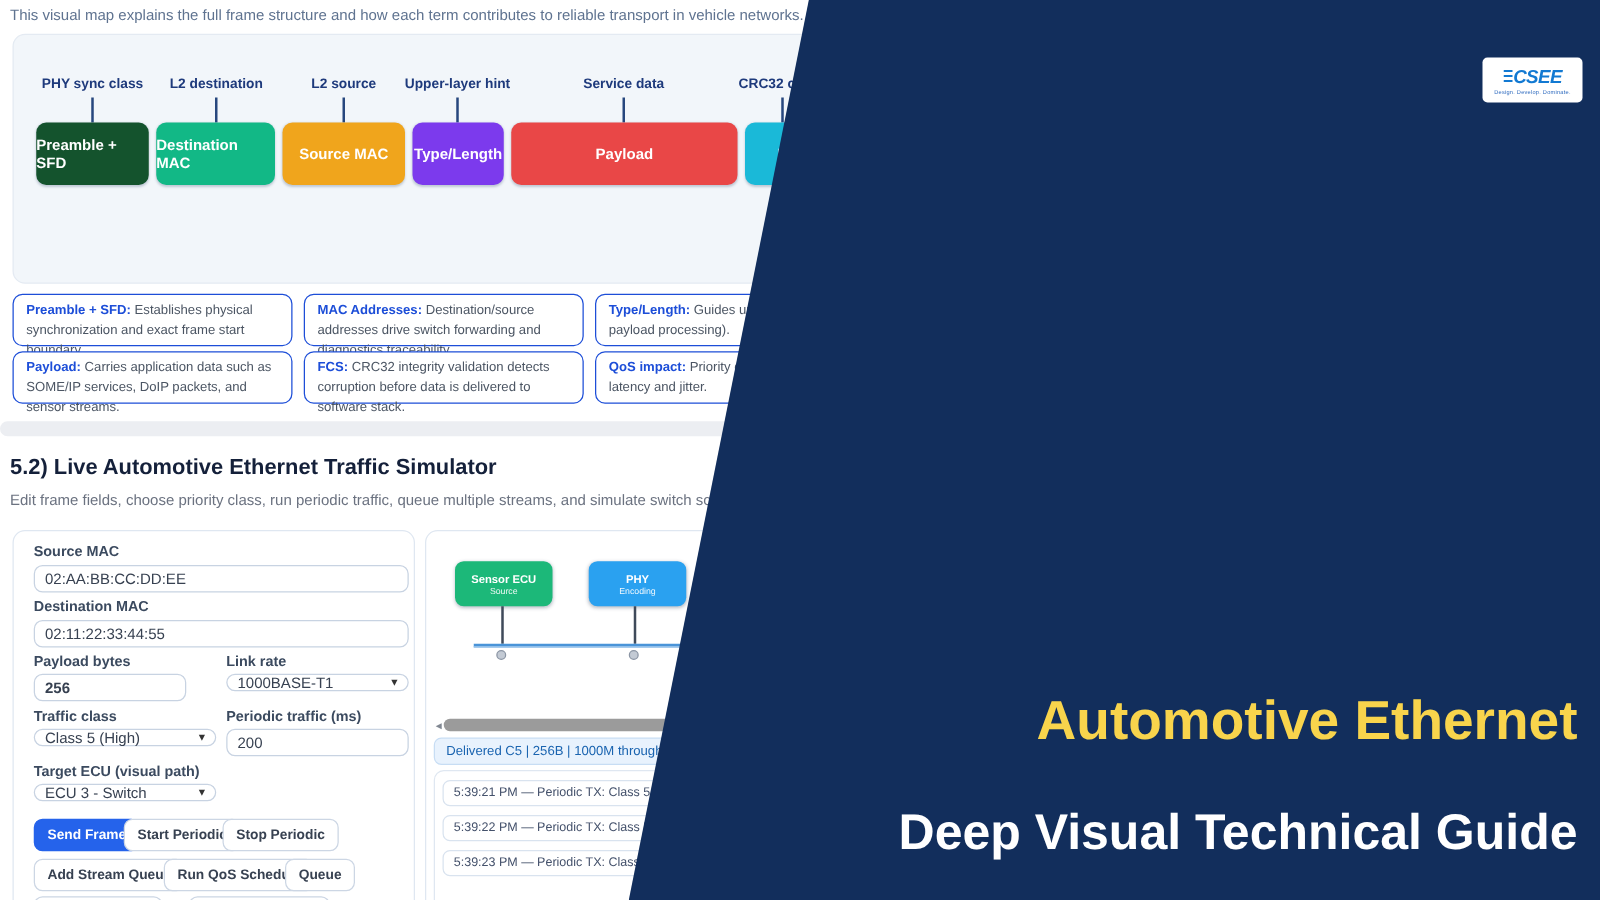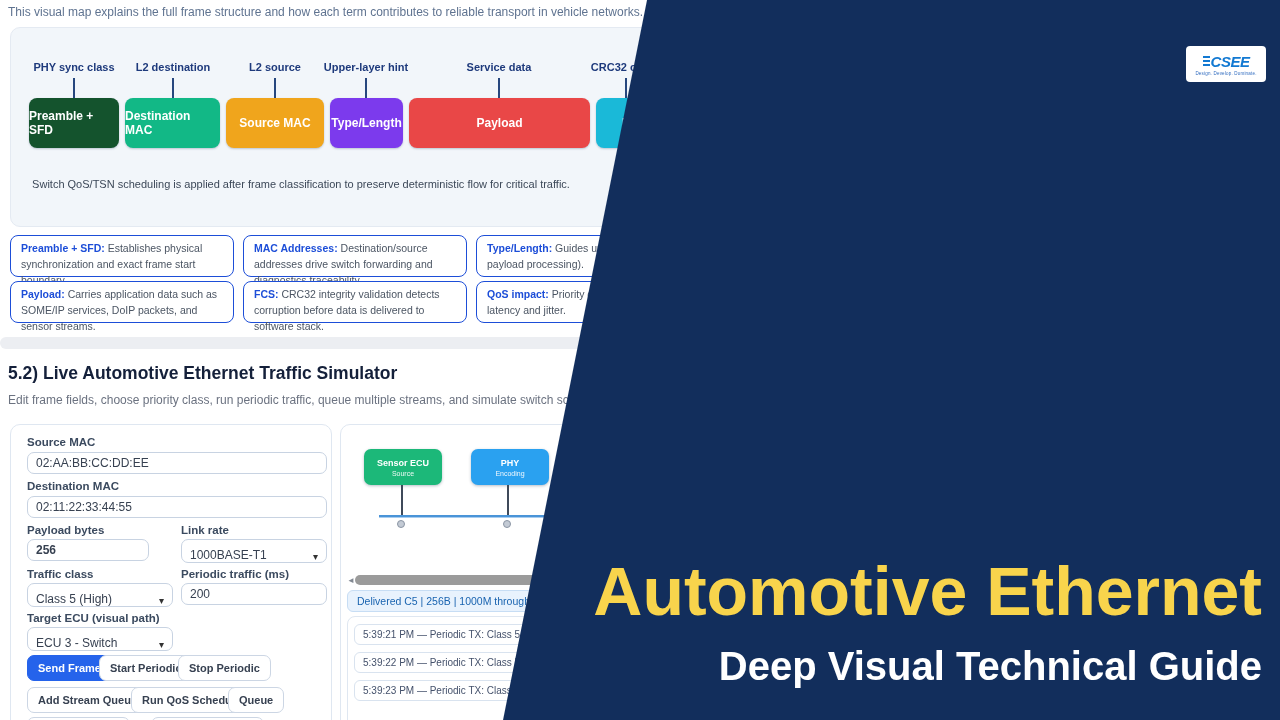--- a/index.html
+++ b/index.html
@@ -32,22 +32,22 @@
 
   .sec-title { left:8px; top:363px; font-size:17.5px; font-weight:bold; color:#14203a; }
   .sec-sub { left:8px; top:393px; font-size:12px; color:#6b7280; }
 
   
   .panel { background:#fff; border:1px solid #dfe7f1; border-radius:10px; }
   .form-card { left:10px; top:424px; width:322px; height:310px; }
   .f-label { position:absolute; font-size:11.5px; font-weight:bold; color:#3b4a5f; }
   .f-input { position:absolute; height:22px; border:1px solid #c8d3e2; border-radius:7px; background:#fff;
              font-family:"Liberation Sans",sans-serif; font-size:12px; color:#374151; padding:0 8px; }
-  .f-select { position:absolute; height:24px; border:1px solid #c8d3e2; border-radius:7px; background:#fff;
-              font-size:12px; color:#374151; padding:0 8px; display:flex; align-items:flex-end;
+  .f-select { position:absolute; height:14px; border:1px solid #c8d3e2; border-radius:7px; background:#fff;
+              font-size:12px; color:#374151; padding:0 8px; display:flex; align-items:center;
               justify-content:space-between; }
   .chev { font-size:10px; color:#333; }
   .btn { position:absolute; height:26px; border-radius:7px; font-size:11px; font-weight:bold;
          display:flex; align-items:center; justify-content:center; padding:0 10px; cursor:pointer; }
   .btn-primary { background:#2563eb; color:#fff; border:1px solid #2563eb; }
   .btn-ghost { background:#fff; color:#374151; border:1px solid #ccd6e4; }
 
   
   .sim-card { left:340px; top:424px; width:600px; height:310px; }
   .node { position:absolute; width:78px; height:36px; border-radius:7px; color:#fff; display:flex;
@@ -64,21 +64,21 @@
                  font-size:10.5px; color:#1a64b0; display:flex; align-items:center; padding:0 9px;
                  white-space:nowrap; overflow:hidden; }
   .log-box { position:absolute; background:#fff; border:1px solid #dfe7f1; border-radius:8px; }
   .log-row { position:absolute; height:21px; background:#fff; border:1px solid #d9e3ef; border-radius:6px;
              font-size:10px; color:#44516b; display:flex; align-items:center; padding:0 8px;
              white-space:nowrap; overflow:hidden; }
 
   
   .overlay { left:0; top:0; width:1280px; height:720px;
              clip-path:polygon(50.55% 0, 100% 0, 100% 100%, 39.3% 100%); z-index:10; }
-  .ov-title { position:absolute; right:18px; top:552px; font-size:68px; font-weight:bold; letter-spacing:0;
+  .ov-title { position:absolute; right:18px; top:552px; font-size:44px; font-weight:bold; letter-spacing:0;
               white-space:nowrap; }
   .ov-sub { position:absolute; right:18px; top:644px; font-size:40px; font-weight:bold; color:#fff;
             white-space:nowrap; }
   .logo { position:absolute; right:14px; top:22px; width:80px; height:36px; background:#fff; border-radius:4px;
           display:flex; flex-direction:column; align-items:center; justify-content:center;margin-top:24px; }
   .logo-row { display:flex; align-items:center; }
   .speed-lines { width:7px; height:10px; margin-right:1px;
                  background:repeating-linear-gradient(to bottom,#1279d2 0 2px,transparent 2px 4px); }
   .logo-name { font-size:15px; font-weight:bold; font-style:italic; color:#1279d2; letter-spacing:-0.5px; }
   .logo-tag { font-size:4.5px; color:#2f6bbf; letter-spacing:.2px; margin-top:1px; }
@@ -105,21 +105,20 @@
     <div class="connector" style="left:487px"></div>
     <div class="connector" style="left:614px"></div>
 
     <div class="frame-block" style="left: 18px; width: 90px; background-color: #14532d;">Preamble + SFD</div>
     <div class="frame-block" style="left: 114px; width: 95px; background-color: rgb(18, 184, 134);">Destination MAC</div>
     <div class="frame-block" style="left: 215px; width: 98px; background-color: rgb(240, 165, 28);">Source MAC</div>
     <div class="frame-block" style="left: 319px; width: 73px; background-color: rgb(124, 58, 237);">Type/Length</div>
     <div class="frame-block" style="left: 398px; width: 181px; background-color: rgb(233, 71, 71);">Payload</div>
     <div class="frame-block fcs-shift" style="left: 585px; width: 110px; background-color: rgb(26, 185, 216);">FCS</div>
 
-    <div class="frame-note">Switch QoS/TSN scheduling is applied after frame classification to preserve deterministic flow for critical traffic.</div>
   </div>
 
   <div class="abs info-card" style="left:10px;top:235px">
     <span class="info-lead">Preamble + SFD:</span>
     <span>Establishes physical synchronization and exact frame start boundary.</span>
   </div>
   <div class="abs info-card" style="left:243px;top:235px">
     <span class="info-lead">MAC Addresses:</span>
     <span>Destination/source addresses drive switch forwarding and diagnostics traceability.</span>
   </div>

